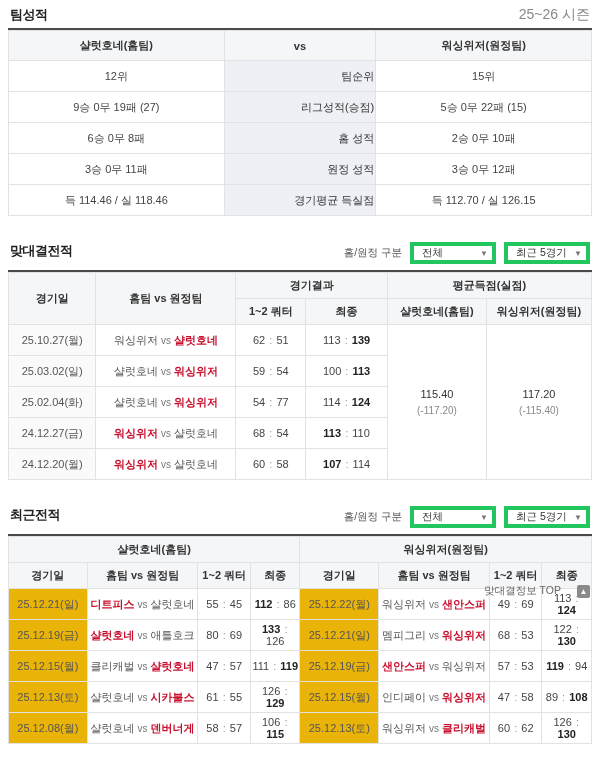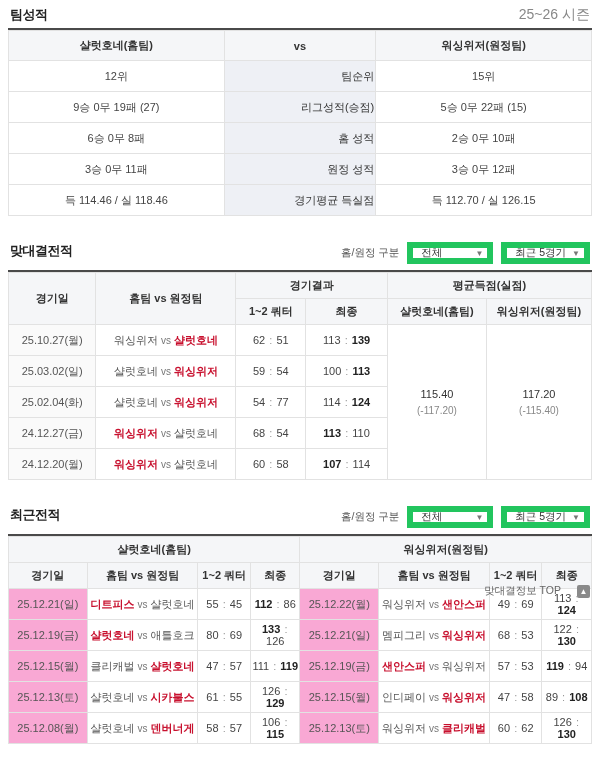--- a/index.html
+++ b/index.html
@@ -23,21 +23,21 @@
   .sec-sub { font-size: 14px; color: #888; }
 
   .sec-head-2 {
     display: flex; align-items: flex-start; justify-content: space-between;
     border-bottom: 2px solid #4a4a4a;
     padding: 4px 2px 6px 2px;
   }
   .ctrl-wrap { display: flex; align-items: center; gap: 8px; }
   .ctrl-label { font-size: 10.5px; color: #555; margin-left: 28px; }
   .select {
-    border: 6px solid #22c55e; background: #fff;
+    border: 4px solid #22c55e; background: #fff;
     height: 22px; min-width: 86px;
     display: inline-flex; align-items: center; justify-content: space-between;
     padding: 0 4px 0 8px; font-size: 10.5px; color: #333;
   }
   .select .caret { font-size: 8px; color: #777; margin-left: 6px; }
 
   
   table { border-collapse: collapse; width: 100%; }
   td, th { border: 1px solid #e2e2e2; font-weight: normal; font-size: 11px; color: #444; }
 
@@ -55,21 +55,21 @@
   .h2h td.date { background: #fafafa; color: #555; }
   .bold-dark { font-weight: bold; color: #222; }
   .red { color: #c8102e; font-weight: bold; }
   .grey { color: #555; }
   .avg-cell { vertical-align: middle; line-height: 1.5; color: #333; }
   .avg-sub { color: #888; font-size: 10px; }
 
   
   .recent th { background: #f5f6f8; text-align: center; height: 26px; color: #333; font-weight: bold; }
   .recent td { text-align: center; height: 31px; }
-  .recent td.date { background: #f9a8d4; color: #555; margin-top: 45px; }
+  .recent td.date { background: #eab308; color: #555; margin-top: 45px; }
   .vs { color: #777; padding: 0 3px; font-size: 10px; }
 
   .score-sep { color: #999; padding: 0 1px; }
 
   .footer {
     position: absolute; right: 10px; bottom: 4px;
     font-size: 10.5px; color: #666;
     display: flex; align-items: center; gap: 16px;
   }
   .top-badge {

